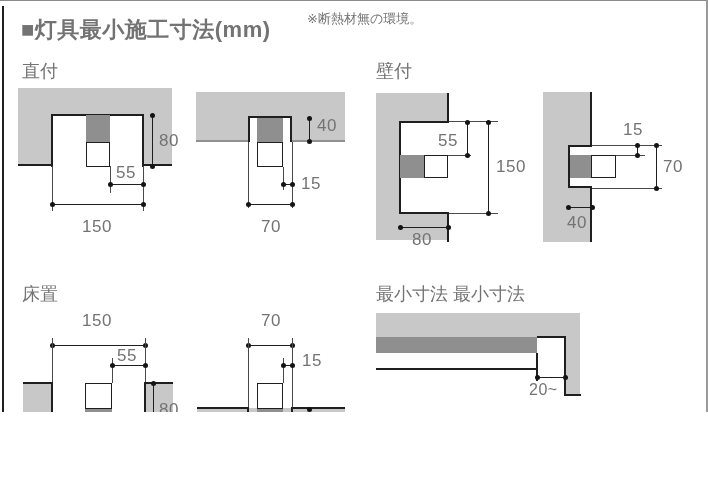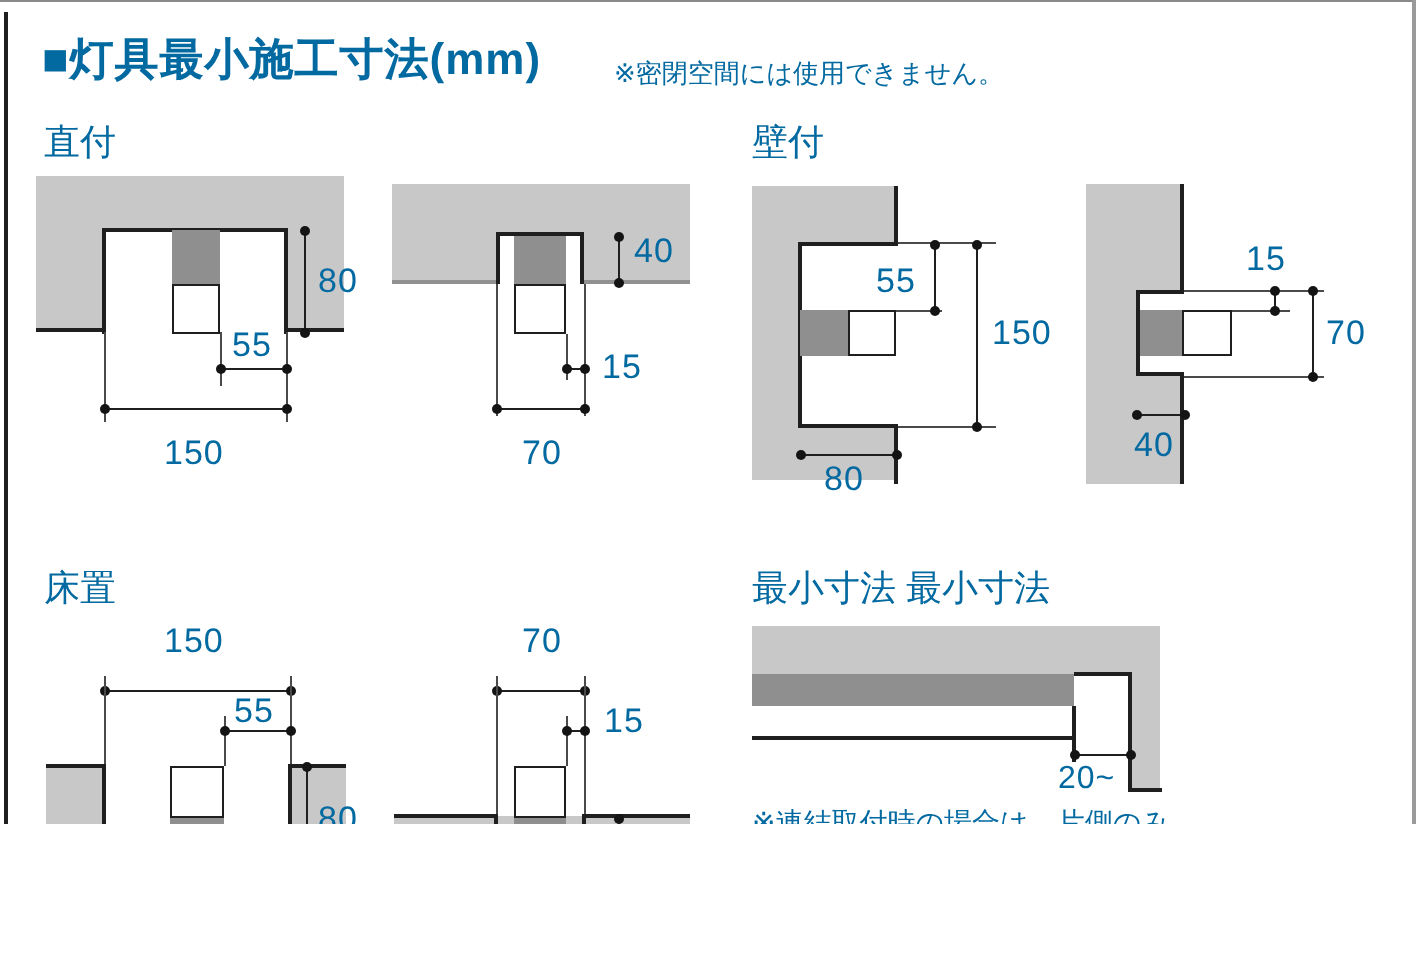--- a/index.html
+++ b/index.html
@@ -1,17 +1,17 @@
 <!DOCTYPE html>
 <html style="--structure: #c8c8c8; --fixture: #8f8f8f;"><head>
 <meta charset="utf-8">
 <style>
   html,body{margin:0;padding:0;background:#fff;}
   .page{position:relative;width:708px;height:412px;background:#fff;overflow:hidden;
-        font-family:"Liberation Sans","DejaVu Sans",sans-serif;color:#0369a1;}
+        font-family:"Liberation Sans","DejaVu Sans",sans-serif;color:#737373;}
   .diagram{position:absolute;inset:0;}
   .gray{position:absolute;background:var(--structure,#c8c8c8);}
   .dark{position:absolute;background:var(--fixture,#8f8f8f);}
   .wbox{position:absolute;background:#fff;border:1px solid #1f1f1f;box-sizing:border-box;}
   .recess{position:absolute;background:#fff;border:2px solid #1f1f1f;box-sizing:border-box;}
   .nb{border-bottom:none;}
   .nr{border-right:none;}
   .ln{position:absolute;background:#1f1f1f;}
   .x{position:absolute;background:#4a4a4a;}
   .sf{position:absolute;background:#909090;}
@@ -26,21 +26,21 @@
 <body>
 
 <div class="page">
 
   <div class="ln" style="left:0;top:0;width:708px;height:1px;background:#8a8a8a"></div>
   <div class="ln" style="left:2px;top:6px;width:2px;height:476px"></div>
   <div class="ln" style="left:706px;top:0;width:2px;height:482px;background:#9a9a9a"></div>
   <div class="ln" style="left:0;top:477px;width:708px;height:5px"></div>
 
   <div class="title">■灯具最小施工寸法(mm)</div>
-  <div class="note" style="left:307px;top:28px">※密閉空間には使用できません。</div>
+  <div class="note" style="left:307px;top:10px">※断熱材無の環境。</div>
 
   <div class="seclab" style="left:22px;top:59px">直付</div>
   <div class="seclab" style="left:376px;top:59px">壁付</div>
   <div class="seclab" style="left:22px;top:282px">床置</div>
   <div class="seclab" style="left:376px;top:282px">最小寸法 最小寸法</div>
 
   <div class="diagram">
     <div class="gray" style="left:18px;top:88px;width:154px;height:27px"></div>
     <div class="gray" style="left:18px;top:115px;width:34px;height:51px"></div>
     <div class="gray" style="left:143px;top:115px;width:29px;height:51px"></div>
@@ -204,16 +204,15 @@
     <div class="dark" style="left:376px;top:337px;width:161px;height:16px"></div>
     <div class="ln" style="left:376px;top:368px;width:161px;height:2px"></div>
     <div class="ln" style="left:536px;top:353px;width:2px;height:28px"></div>
     <div class="ln" style="left:537px;top:336px;width:28px;height:2px"></div>
     <div class="ln" style="left:564px;top:336px;width:2px;height:60px"></div>
     <div class="ln" style="left:564px;top:394px;width:17px;height:2px"></div>
     <div class="ln" style="left:537px;top:377px;width:28px;height:1px"></div>
     <div class="dot" style="left:537px;top:377px"></div>
     <div class="dot" style="left:565px;top:377px"></div>
     <div class="dim" style="left:529px;top:382px;font-size:16px">20~</div>
-    <div class="note2" style="left:376px;top:402px">※連結取付時の場合は、片側のみ</div>
   </div>
 
 </div>
 
 </body></html>

